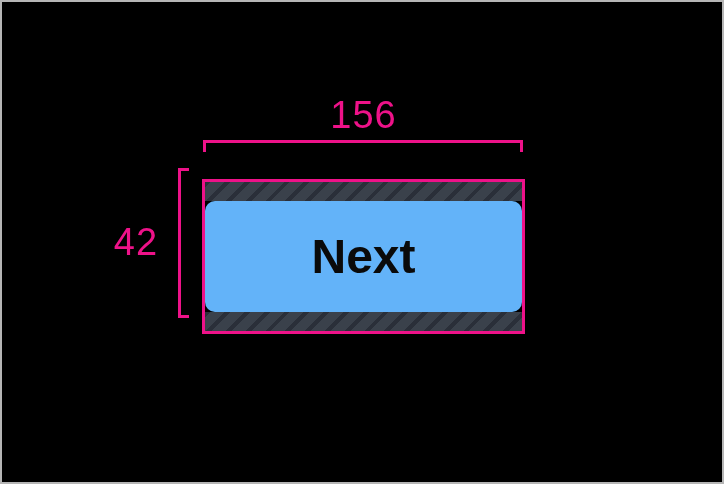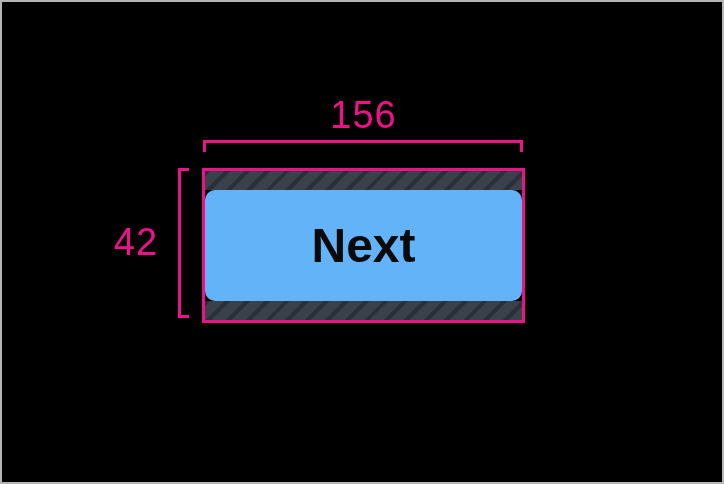--- a/index.html
+++ b/index.html
@@ -42,21 +42,21 @@
   .v-bracket{
     position:absolute;
     left:176px; top:166px;
     width:11px; height:150px;
     border-left:3px solid var(--highlight-pink);
     border-top:3px solid var(--highlight-pink);
     border-bottom:3px solid var(--highlight-pink);
   }
   .selected-outline{
     position:absolute;
-    left:200px; top:166px;
+    left:200px; top:177px;
     width:323px; height:155px;
     border:3px solid var(--highlight-pink);
     display:flex;
     flex-direction:column;
   }
   .pad-hatch{
     height:19px;
     flex:0 0 19px;
     background:repeating-linear-gradient(
       135deg,

